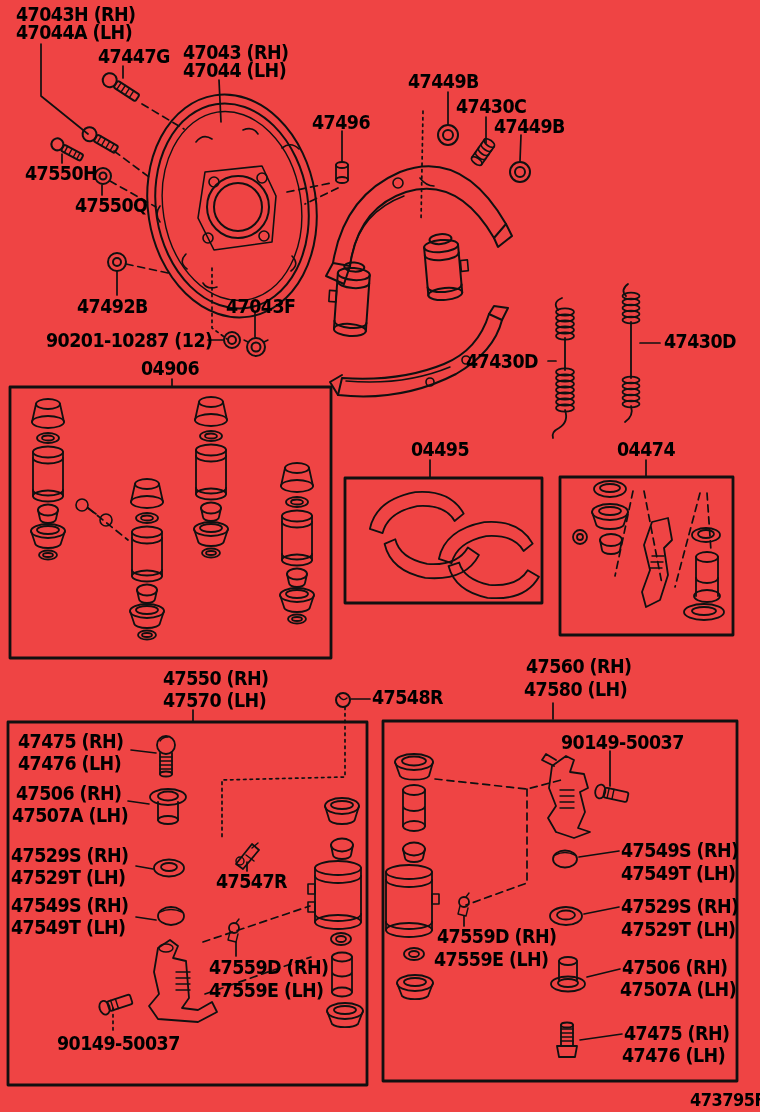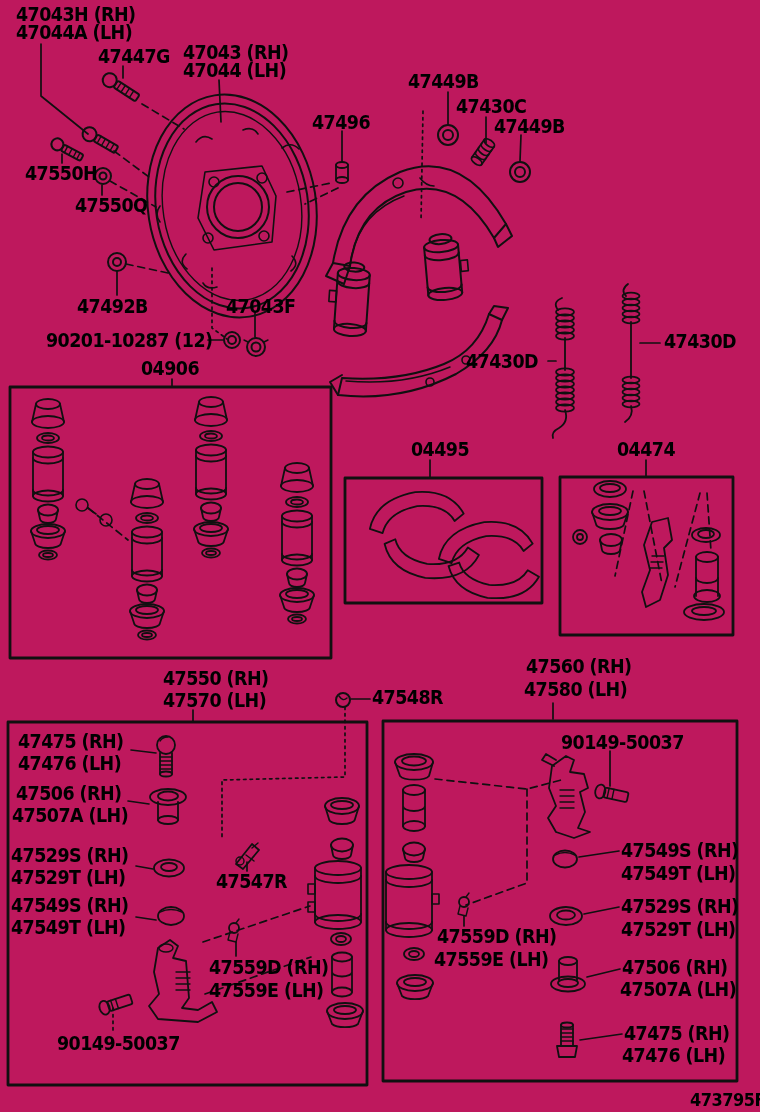--- a/index.html
+++ b/index.html
@@ -1,16 +1,16 @@
 <!DOCTYPE html>
 <html><head>
 <meta charset="utf-8">
 <style>
   html,body{margin:0;padding:0;background:#fff;}
-  .stage{position:relative;width:760px;height:1112px;background:#be185d;
+  .stage{position:relative;width:760px;height:1112px;background:#ef4444;
          font-family:"DejaVu Sans",sans-serif;overflow:hidden;}
   .art{position:absolute;left:0;top:0;}
   .lbl{position:absolute;font-weight:bold;font-size:19px;line-height:19px;
        letter-spacing:-0.6px;color:#000;white-space:nowrap;
        transform:scaleX(0.92);transform-origin:left top;}
   .code{position:absolute;font-weight:bold;font-size:17px;color:#000;
         letter-spacing:-0.5px;transform:scaleX(0.95);transform-origin:left top;}
 </style>
 </head>
 <body>

